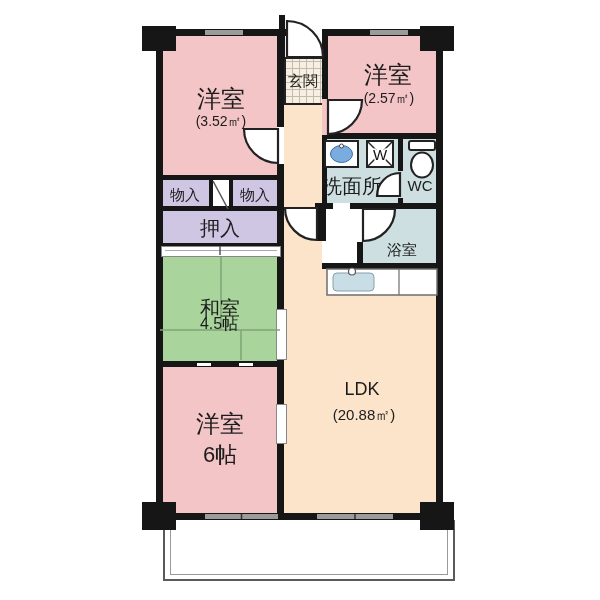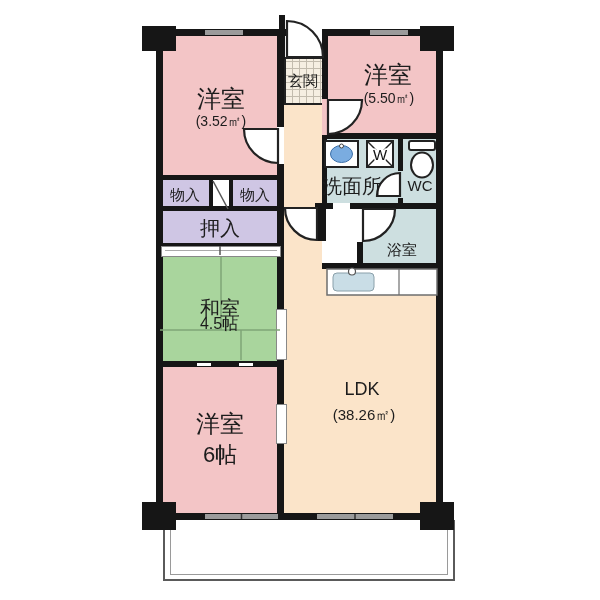--- a/index.html
+++ b/index.html
@@ -142,28 +142,28 @@
   </svg>
 
   <div class="pillar" style="left:142px;top:26px;width:34px;height:25px"></div>
   <div class="pillar" style="left:420px;top:26px;width:34px;height:25px"></div>
   <div class="pillar" style="left:142px;top:502px;width:34px;height:28px"></div>
   <div class="pillar" style="left:420px;top:502px;width:34px;height:28px"></div>
 
   <div class="label" style="left:221px;top:99px;font-size:24px">洋室</div>
   <div class="label" style="left:221px;top:121px;font-size:14px">(3.52㎡)</div>
   <div class="label" style="left:388px;top:75px;font-size:24px">洋室</div>
-  <div class="label" style="left:389px;top:98px;font-size:14px">(5.50㎡)</div>
+  <div class="label" style="left:389px;top:98px;font-size:14px">(2.57㎡)</div>
   <div class="label" style="left:303px;top:80px;font-size:15px">玄関</div>
   <div class="label" style="left:352px;top:186px;font-size:20px">洗面所</div>
   <div class="label" style="left:420px;top:185px;font-size:15px">WC</div>
   <div class="label" style="left:402px;top:249px;font-size:15px">浴室</div>
   <div class="label" style="left:185px;top:194px;font-size:15px">物入</div>
   <div class="label" style="left:255px;top:194px;font-size:15px">物入</div>
   <div class="label" style="left:220px;top:228px;font-size:20px">押入</div>
   <div class="label" style="left:220px;top:308px;font-size:20px">和室</div>
   <div class="label" style="left:219px;top:324px;font-size:16px">4.5帖</div>
   <div class="label" style="left:220px;top:424px;font-size:24px">洋室</div>
   <div class="label" style="left:220px;top:455px;font-size:22px">6帖</div>
   <div class="label" style="left:362px;top:389px;font-size:18px">LDK</div>
-  <div class="label" style="left:364px;top:414px;font-size:15px">(38.26㎡)</div>
+  <div class="label" style="left:364px;top:414px;font-size:15px">(20.88㎡)</div>
 
 </div>
 
 </body></html>

